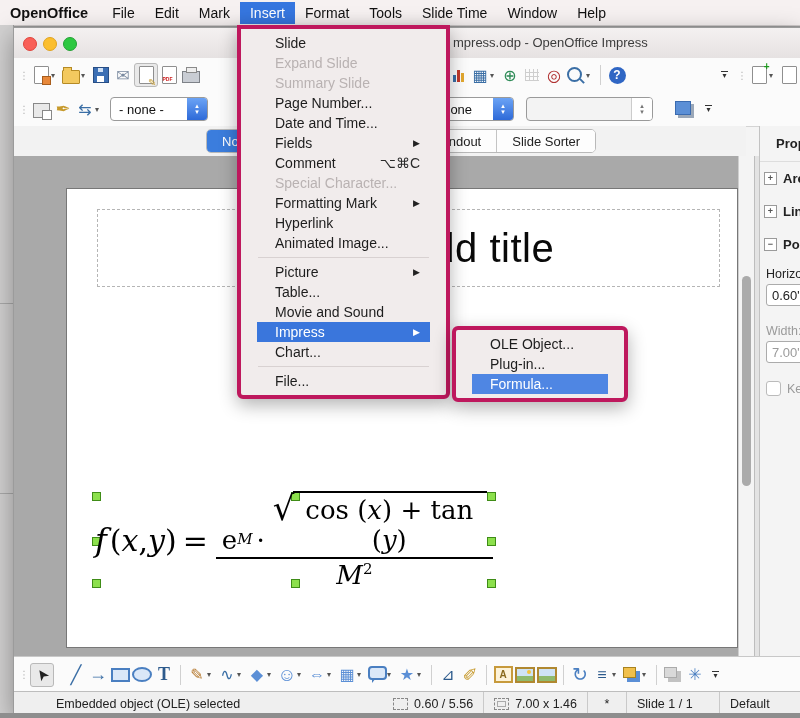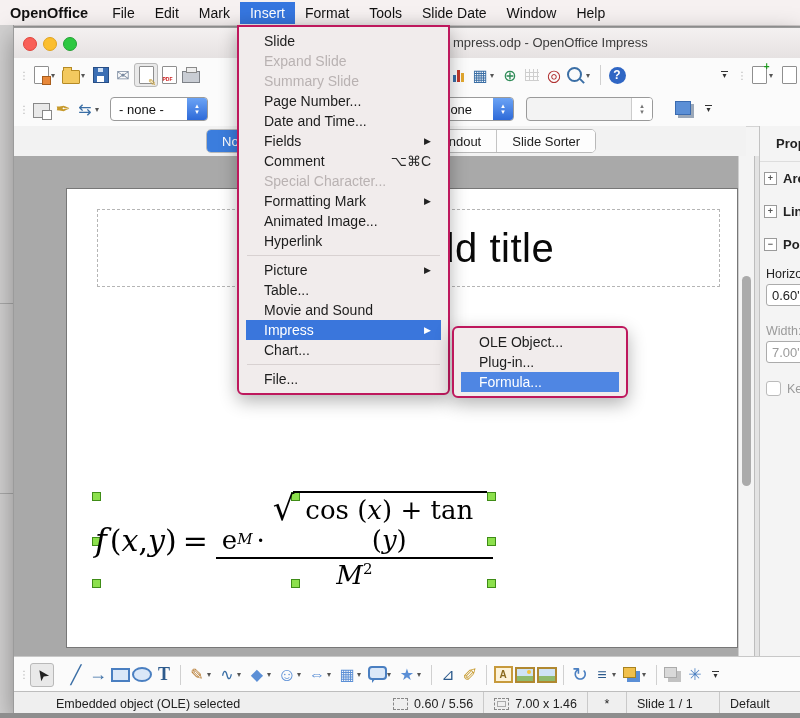--- a/index.html
+++ b/index.html
@@ -149,22 +149,22 @@
   
   .statusbar{position:absolute;left:0;top:663px;width:100%;height:23px;background:#efefef;border-top:1px solid #bdbdbd;
              display:flex;align-items:center;font-size:12.5px;color:#222;}
   .stseg{display:flex;align-items:center;height:100%;padding:0 10px;border-right:1px solid #c9c9c9;white-space:nowrap;}
   .stseg.first{border-right:none;padding-left:42px;width:290px;}
   .st-ic{width:13px;height:10px;border:1px dashed #888;margin-right:6px;position:relative;}
   .st-ic.sz:after{content:"";position:absolute;inset:2px;border:1px solid #aaa;}
   .below{position:absolute;left:0;top:713px;width:800px;height:5px;background:#8e8e8e;}
 
   
-  .menu-panel{position:absolute;background:#f1ecec;border:2px solid #be185d;box-shadow:0 6px 18px rgba(0,0,0,.3);
-              border-radius:0 0 6px 6px;padding:4px 7px;font-size:14px;color:#1d1d1d;z-index:50;box-sizing:border-box;}
+  .menu-panel{position:absolute;background:#f1ecec;border:4px solid #be185d;box-shadow:0 6px 18px rgba(0,0,0,.3);
+              border-radius:0 0 6px 6px;padding:4px 16px;font-size:14px;color:#1d1d1d;z-index:50;box-sizing:border-box;}
   .insmenu{left:237px;top:25px;width:213px;}
   .submenu{left:452px;top:326px;width:176px;border-radius:6px;z-index:51;}
   .mi{height:20px;display:flex;align-items:center;padding:0 10px 0 18px;}
   .mi .lbl{flex:1;white-space:nowrap;}
   .mi .sc{color:#2a2a2a;margin-left:10px;}
   .mi .sub{font-size:9px;color:#222;}
   .mi.disabled{color:#b9b2b2;}
   .mi.sel{background:#3a76dc;color:#fff;}
   .mi.sel .sub{color:#fff;}
   .mi.sel2{background:#4f86e3;color:#fff;}
@@ -176,21 +176,21 @@
 <div id="screen">
 
   <div class="menubar">
     <span class="app">OpenOffice</span>
     <span class="mitem">File</span>
     <span class="mitem">Edit</span>
     <span class="mitem">Mark</span>
     <span class="mitem active">Insert</span>
     <span class="mitem">Format</span>
     <span class="mitem">Tools</span>
-    <span class="mitem">Slide Date</span>
+    <span class="mitem">Slide Time</span>
     <span class="mitem">Window</span>
     <span class="mitem">Help</span>
   </div>
 
   <div class="left-strip">
     <div class="hline" style="top:278px"></div>
     <div class="hline" style="top:468px"></div>
   </div>
 
   <div class="window">
@@ -512,24 +512,24 @@
         <span class="sc">⌥⌘C</span>
       </div>
     <div class="mi disabled">
         <span class="lbl">Special Character...</span>
       </div>
     <div class="mi">
         <span class="lbl">Formatting Mark</span>
         <span class="sub">▶</span>
       </div>
     <div class="mi">
+        <span class="lbl">Hyperlink</span>
+      </div>
+    <div class="mi">
         <span class="lbl">Animated Image...</span>
-      </div>
-    <div class="mi">
-        <span class="lbl">Hyperlink</span>
       </div>
     <div class="msep"></div>
     <div class="mi">
         <span class="lbl">Picture</span>
         <span class="sub">▶</span>
       </div>
     <div class="mi">
         <span class="lbl">Table...</span>
       </div>
     <div class="mi">

